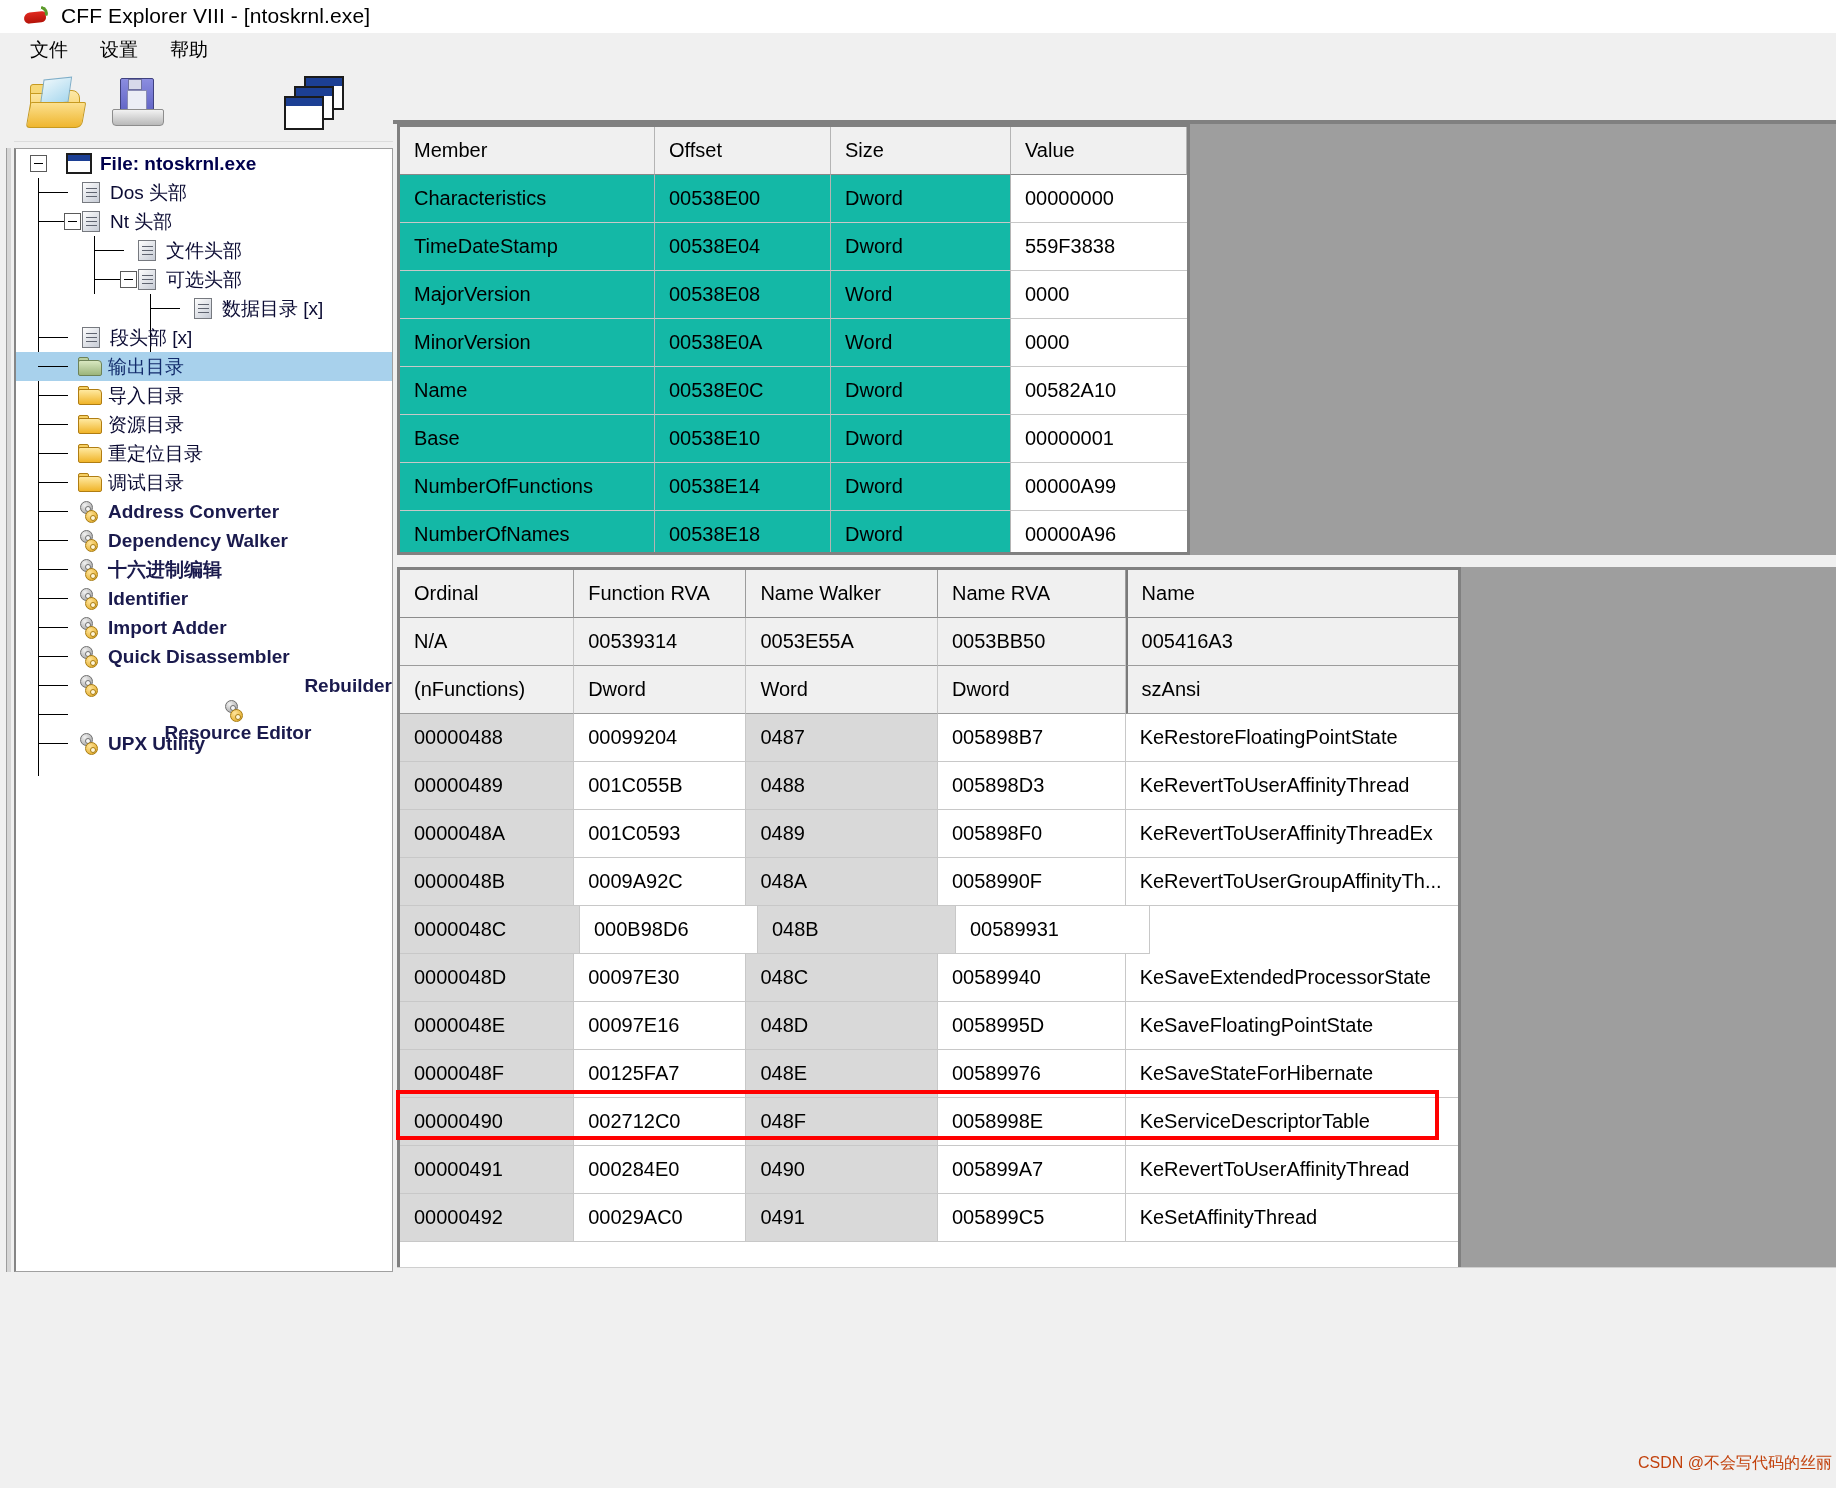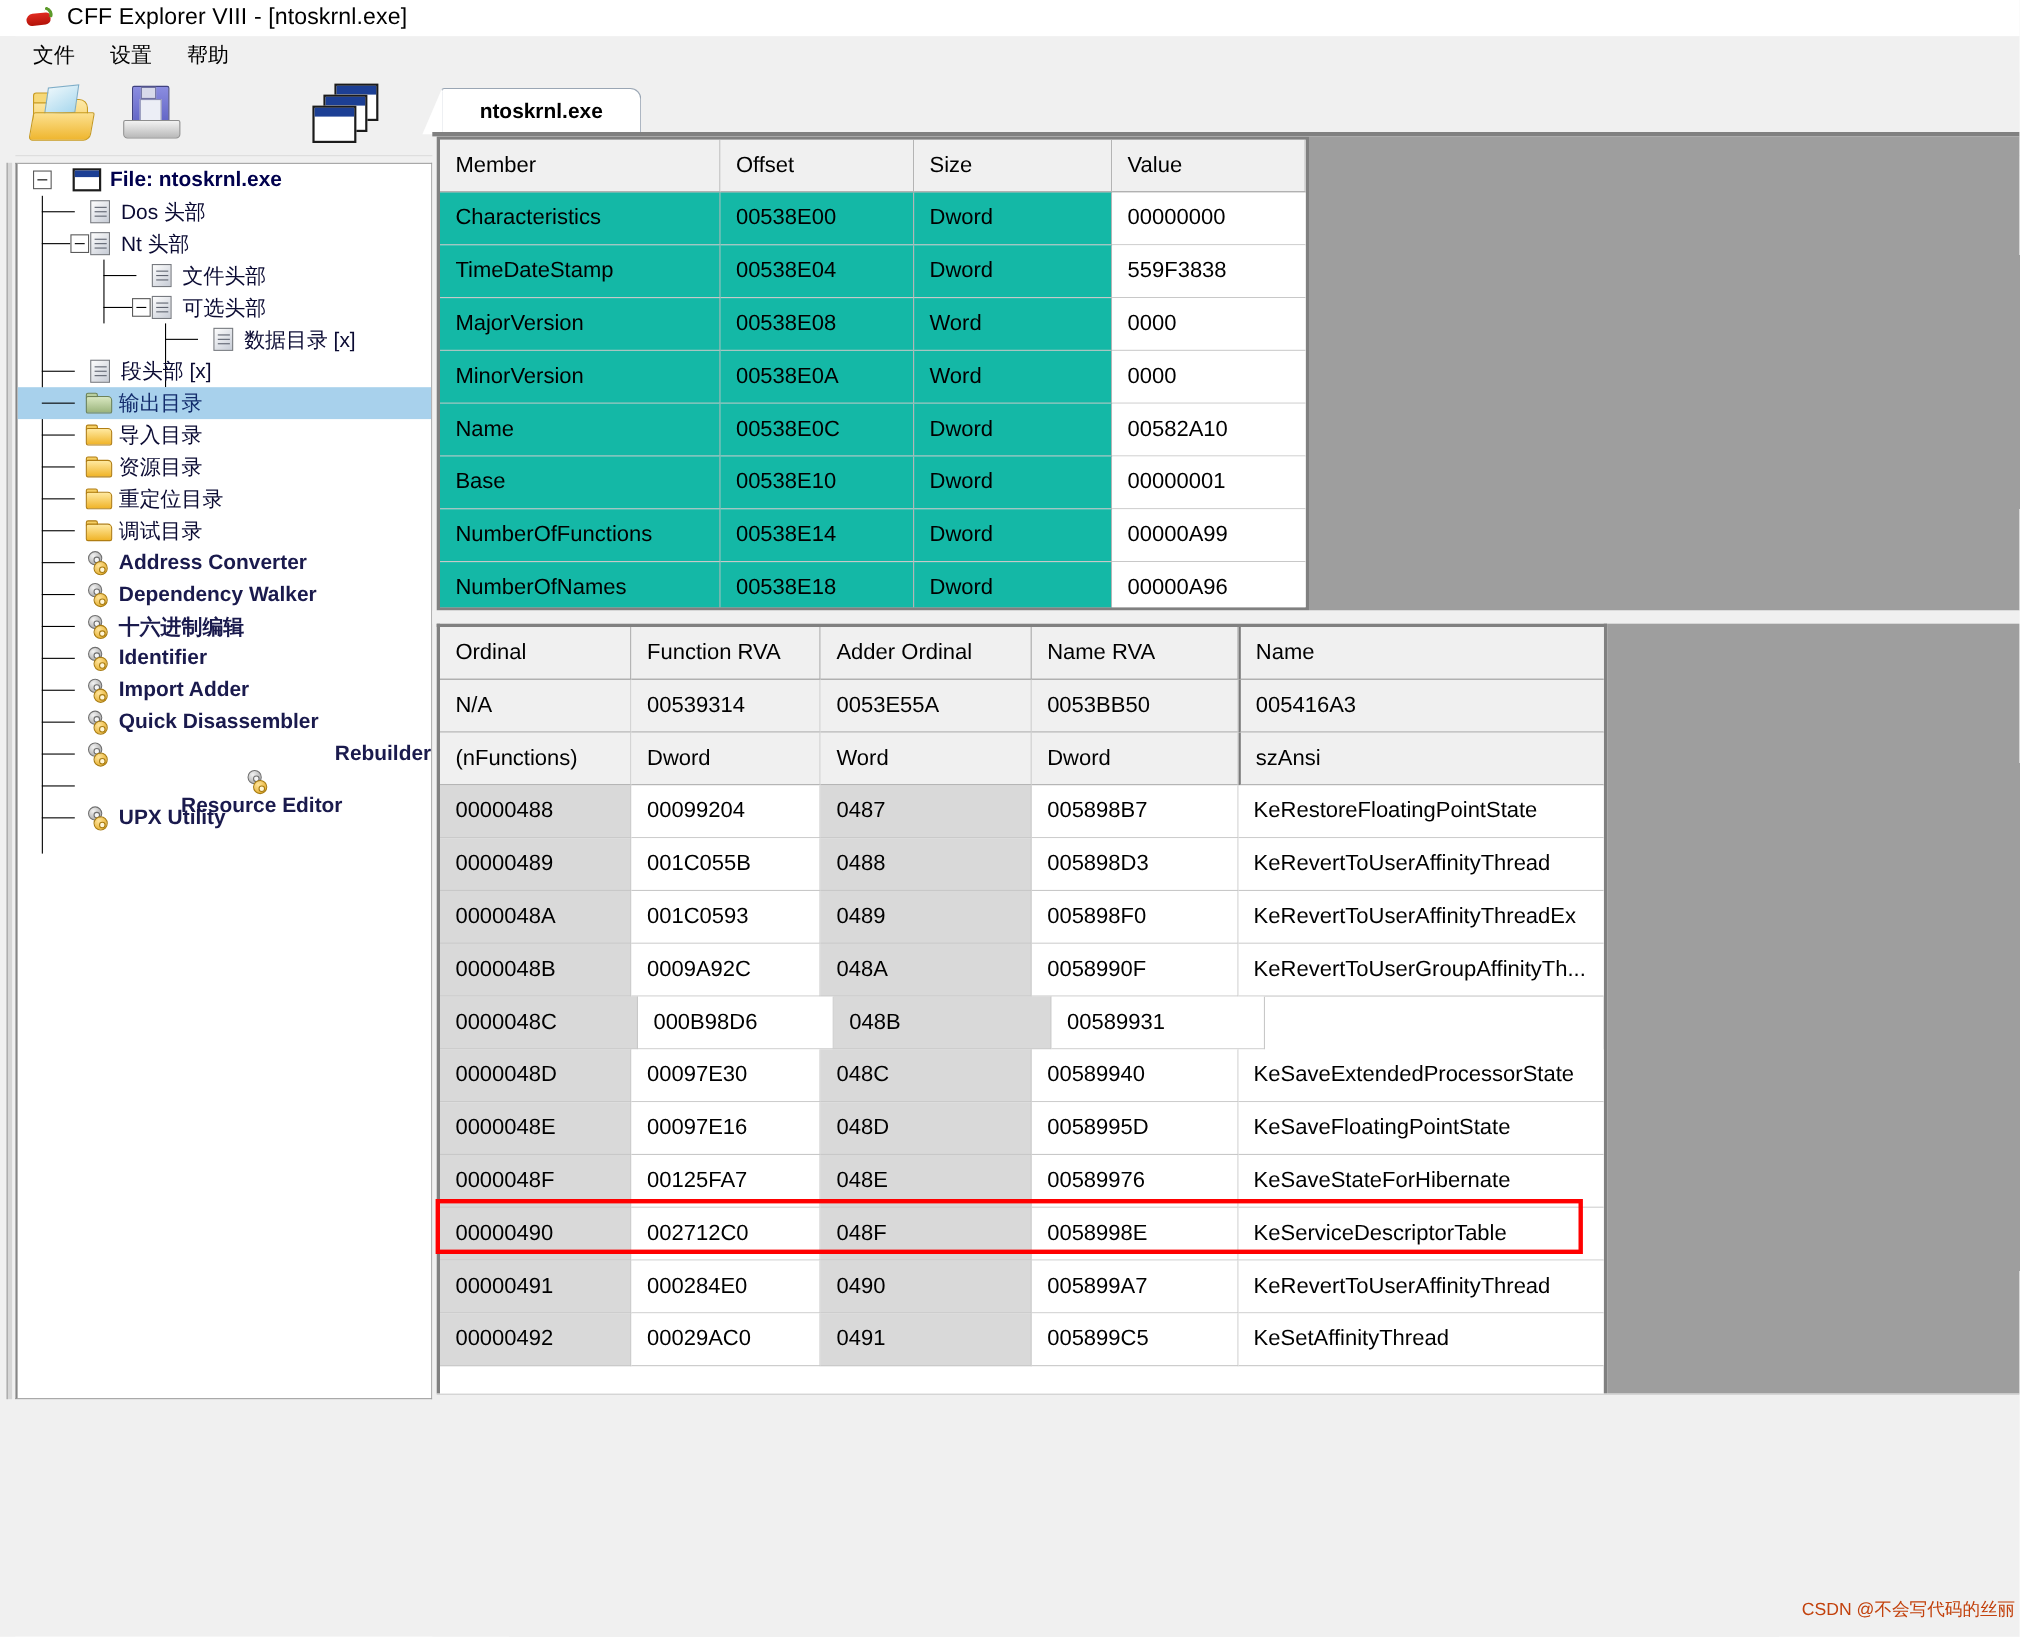--- a/index.html
+++ b/index.html
@@ -580,25 +580,20 @@
       <span class="ic ic-tool">
           <span class="g1"></span>
           <span class="g2"></span>
         </span>
       <span class="tlabel tool" style="margin-left:6px;">UPX Utility</span>
     </div>
   </div>
 
   <div id="content">
 
-    <div id="tabstrip">
-      <div id="tab-file">
-        <span>ntoskrnl.exe</span>
-      </div>
-    </div>
     <div id="tabline"></div>
 
     <div id="grayfill-top"></div>
 
     <div id="grid-top">
       <div class="hdr">
         <div class="c c0">Member</div>
         <div class="c c1">Offset</div>
         <div class="c c2">Size</div>
         <div class="c c3">Value</div>
@@ -653,21 +648,21 @@
       </div>
     </div>
 
     <div id="midgap"></div>
     <div id="grayfill-bot"></div>
 
     <div id="grid-bot">
       <div class="hdr">
         <div class="c b0">Ordinal</div>
         <div class="c b1">Function RVA</div>
-        <div class="c b2">Adder Ordinal</div>
+        <div class="c b2">Name Walker</div>
         <div class="c b3">Name RVA</div>
         <div class="c b4">Name</div>
       </div>
 
       <div class="row meta">
         <div class="c b0">N/A</div>
         <div class="c b1">00539314</div>
         <div class="c b2">0053E55A</div>
         <div class="c b3">0053BB50</div>
         <div class="c b4 nm">005416A3</div>

